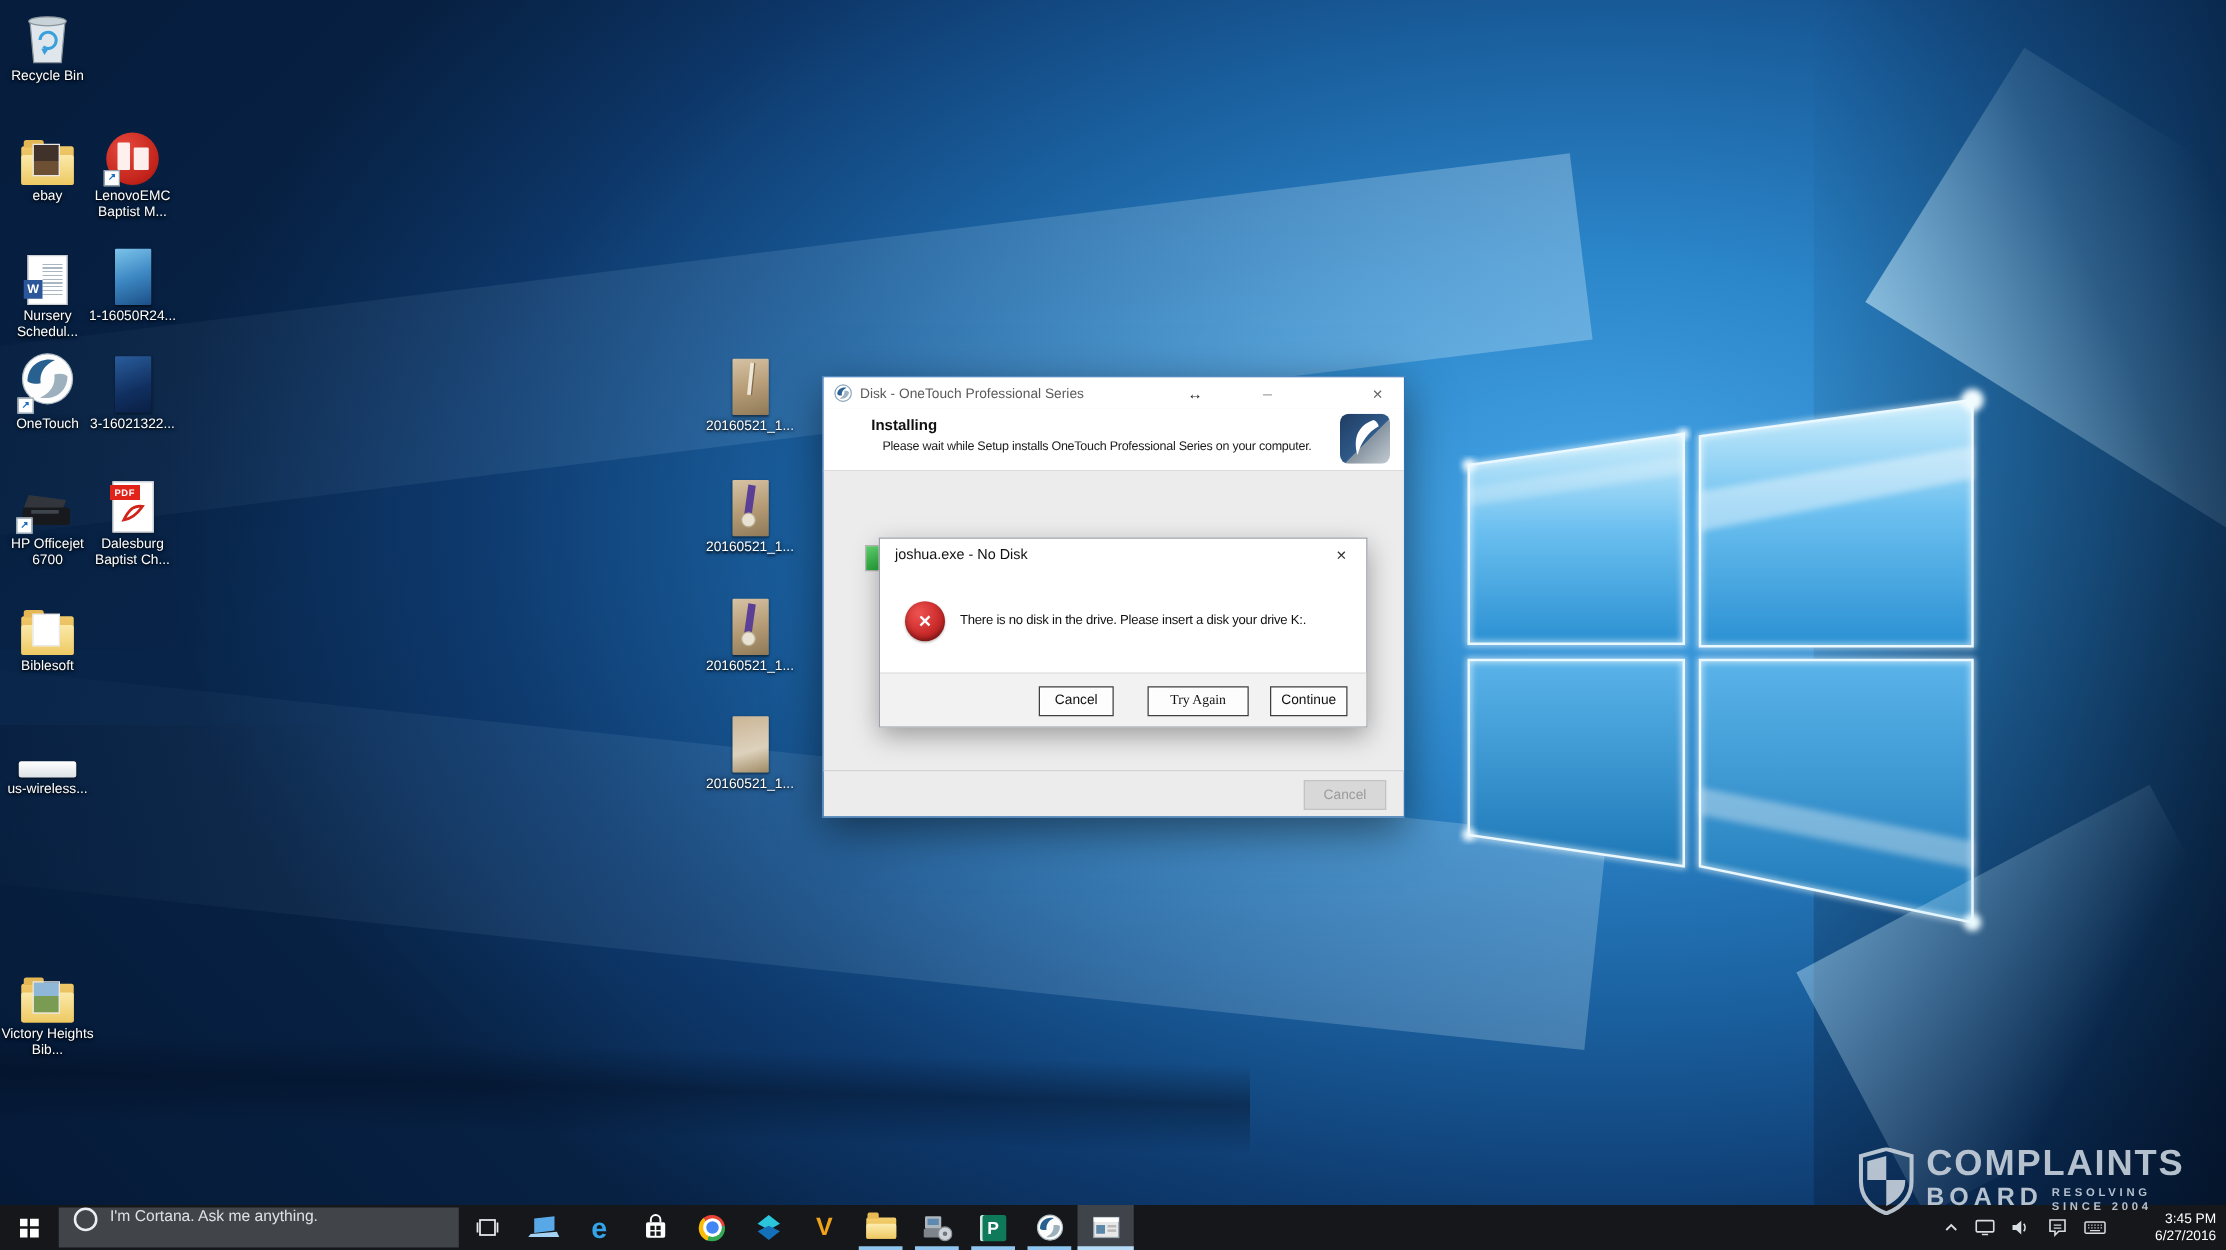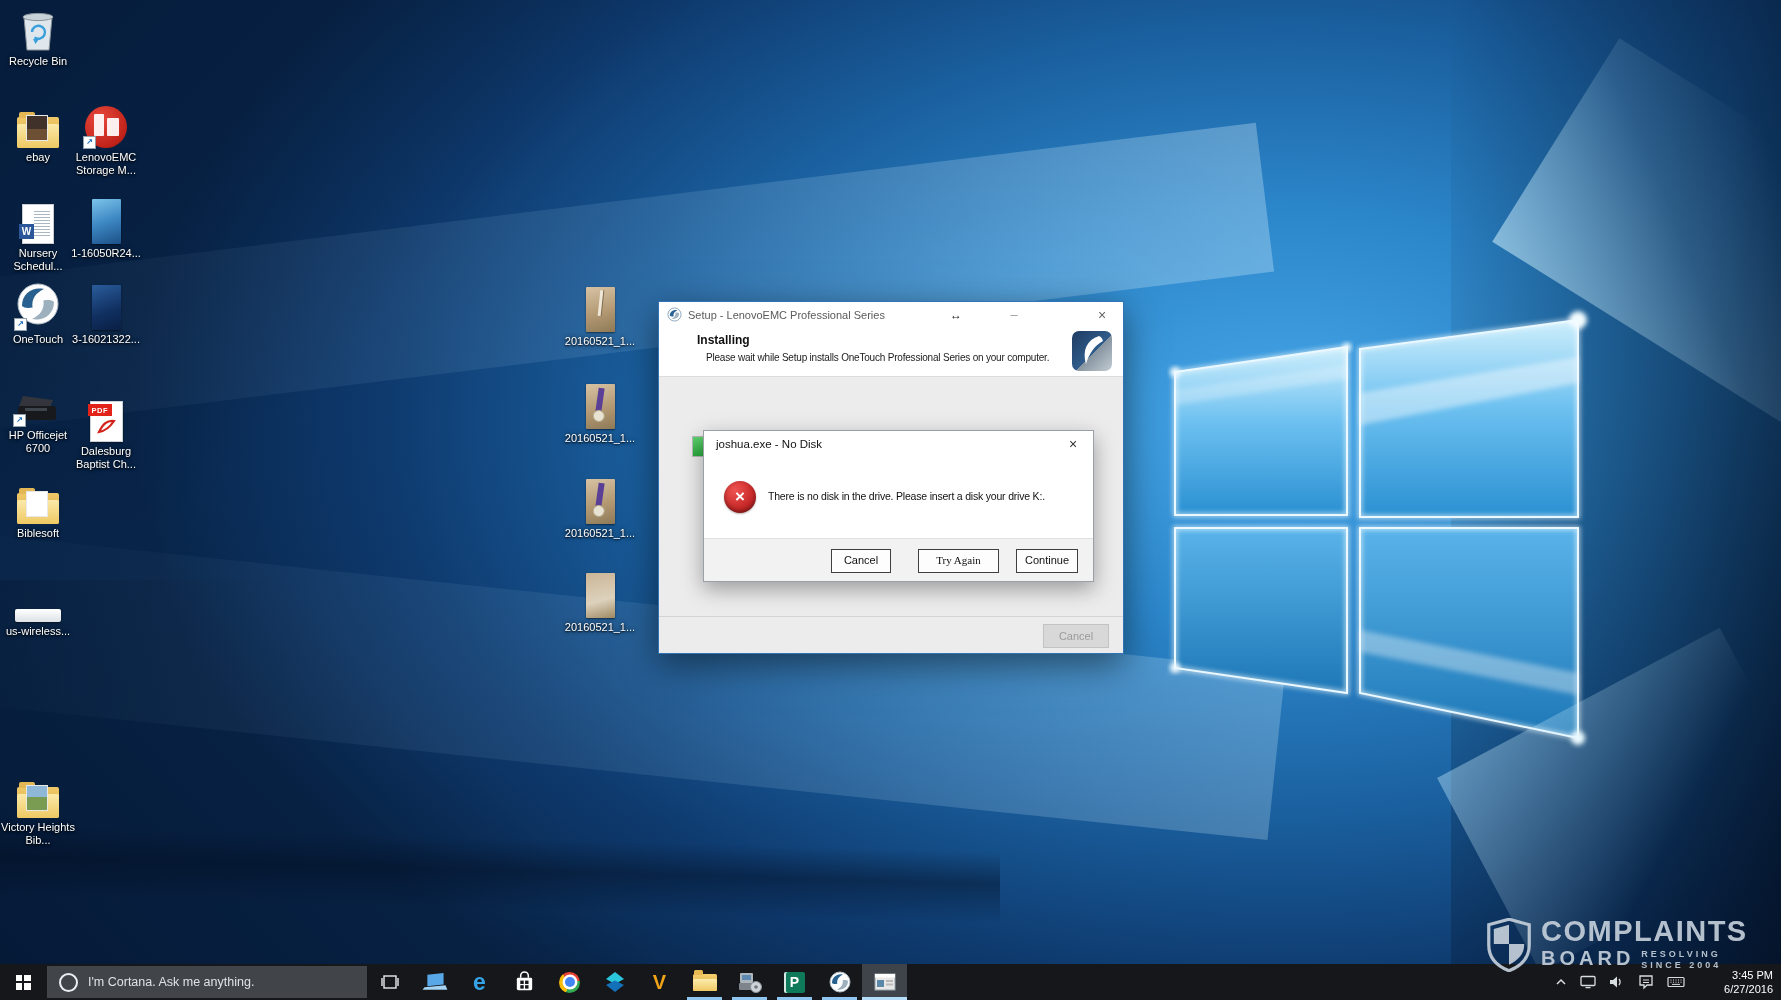--- a/index.html
+++ b/index.html
@@ -98,21 +98,21 @@
   .nd-cancel{left:127px;width:58px;}
   .nd-try{left:214px;width:79px;font-family:Liberation Serif, serif;}
   .nd-continue{left:312px;width:60px;}
 
   
   #taskbar{position:absolute;left:0;bottom:0;width:1781px;height:36px;background:#15171b;z-index:40;}
   .tb-start{position:absolute;left:0;top:0;width:46px;height:36px;display:flex;align-items:center;justify-content:center;}
   .winlogo{width:15px;height:15px;display:grid;grid-template-columns:1fr 1fr;grid-template-rows:1fr 1fr;gap:2px;}
   .winlogo span{background:#fff;}
   .tb-search{position:absolute;left:47px;top:2px;width:320px;height:32px;background:#41454a;
-      display:flex;align-items:center;padding-left:12px;gap:10px;box-sizing:border-box;}
+      display:flex;align-items:flex-start;padding-left:12px;gap:10px;box-sizing:border-box;}
   .cortana-ring{width:15px;height:15px;border:2px solid #eceff2;border-radius:50%;flex:0 0 auto;}
   .tb-search-text{font-size:12.5px;color:#dde2e6;}
   .tb-taskview{position:absolute;left:370px;top:0;width:40px;height:36px;display:flex;align-items:center;justify-content:center;}
   .tb-apps{position:absolute;left:412px;top:0;height:36px;display:flex;}
   .tb-cell{width:45px;height:36px;display:flex;align-items:center;justify-content:center;position:relative;}
   .tb-cell.active{background:#3f444a;}
   .tb-underline{position:absolute;bottom:0;left:5px;right:5px;height:3px;background:#8ec6f0;}
   .tb-cell.active .tb-underline{left:0;right:0;background:#b5ddfa;}
   .i-edge{font-size:23px;font-weight:bold;color:#35a3e8;line-height:1;}
   .i-v{font-size:20px;font-weight:bold;color:#f0a219;line-height:1;}
@@ -209,21 +209,21 @@
   </div>
 
   <div class="dicon" style="left:66px;top:102px">
     <div class="art">
       <div class="redball">
           <span class="srv1"></span>
           <span class="srv2"></span>
         <span class="shortcut">↗</span>
       </div>
     </div>
-    <div class="lbl">LenovoEMC Storage M...</div>
+    <div class="lbl">LenovoEMC Baptist M...</div>
   </div>
 
   <div class="dicon" style="left:-2px;top:198px">
     <div class="art">
       <div class="doc">
           <div class="lines"></div>
           <div class="wbox">W</div>
         </div>
     </div>
     <div class="lbl">Nursery Schedul...</div>
@@ -264,21 +264,21 @@
           <path d="M8 2 L38 6 L34 16 L4 12 Z" fill="#32363c"></path>
           <rect x="3" y="12" width="38" height="14" rx="2.5" fill="#17191d"></rect>
           <rect x="10" y="14" width="22" height="3" fill="#3e444c"></rect>
         </svg>
         <span class="shortcut">↗</span>
       </div>
     </div>
     <div class="lbl">HP Officejet 6700</div>
   </div>
 
-  <div class="dicon" style="left:66px;top:396px">
+  <div class="dicon" style="left:66px;top:380px">
     <div class="art">
       <div class="pdf">
         <span class="band">PDF</span>
         <svg width="31" height="39" viewBox="0 0 31 39" style="position:absolute;left:0;top:0">
           <path d="M8 30 C12 22 16 18 23 19 C19 25 14 29 8 30Z" fill="none" stroke="#d2231a" stroke-width="2.2"></path>
         </svg>
       </div>
     </div>
     <div class="lbl">Dalesburg Baptist Ch...</div>
   </div>
@@ -341,21 +341,21 @@
     <div class="lbl">20160521_1...</div>
   </div>
 
   <div id="setup">
     <div class="su-titlebar">
       <svg width="15" height="15" viewBox="0 0 16 16">
         <circle cx="8" cy="8" r="7" fill="#fff" stroke="#8aa5bd"></circle>
         <path d="M3 9 C3 5 7 2.5 11 3.5 C8 5 6.5 7 7 10 C5.5 10.3 3.8 10 3 9Z" fill="#2c6396"></path>
         <path d="M13 7 C13 11 9 13.5 5 12.5 C8 11 9.5 9 9 6 C10.5 5.7 12.2 6 13 7Z" fill="#9fb3c2"></path>
       </svg>
-      <span class="su-title">Setup - LenovoEMC Professional Series</span>
+      <span class="su-title">Disk - OneTouch Professional Series</span>
       <span class="su-ctrl su-resize">↔</span>
       <span class="su-ctrl su-min">–</span>
       <span class="su-ctrl su-close">×</span>
     </div>
     <div class="su-header">
       <span class="su-heading">Installing</span>
       <span class="su-sub">Please wait while Setup installs OneTouch Professional Series on your computer.</span>
       <svg class="su-logo" viewBox="0 0 40 40">
         <defs>
           <linearGradient id="lg1" x1="0" y1="0" x2="1" y2="1">

